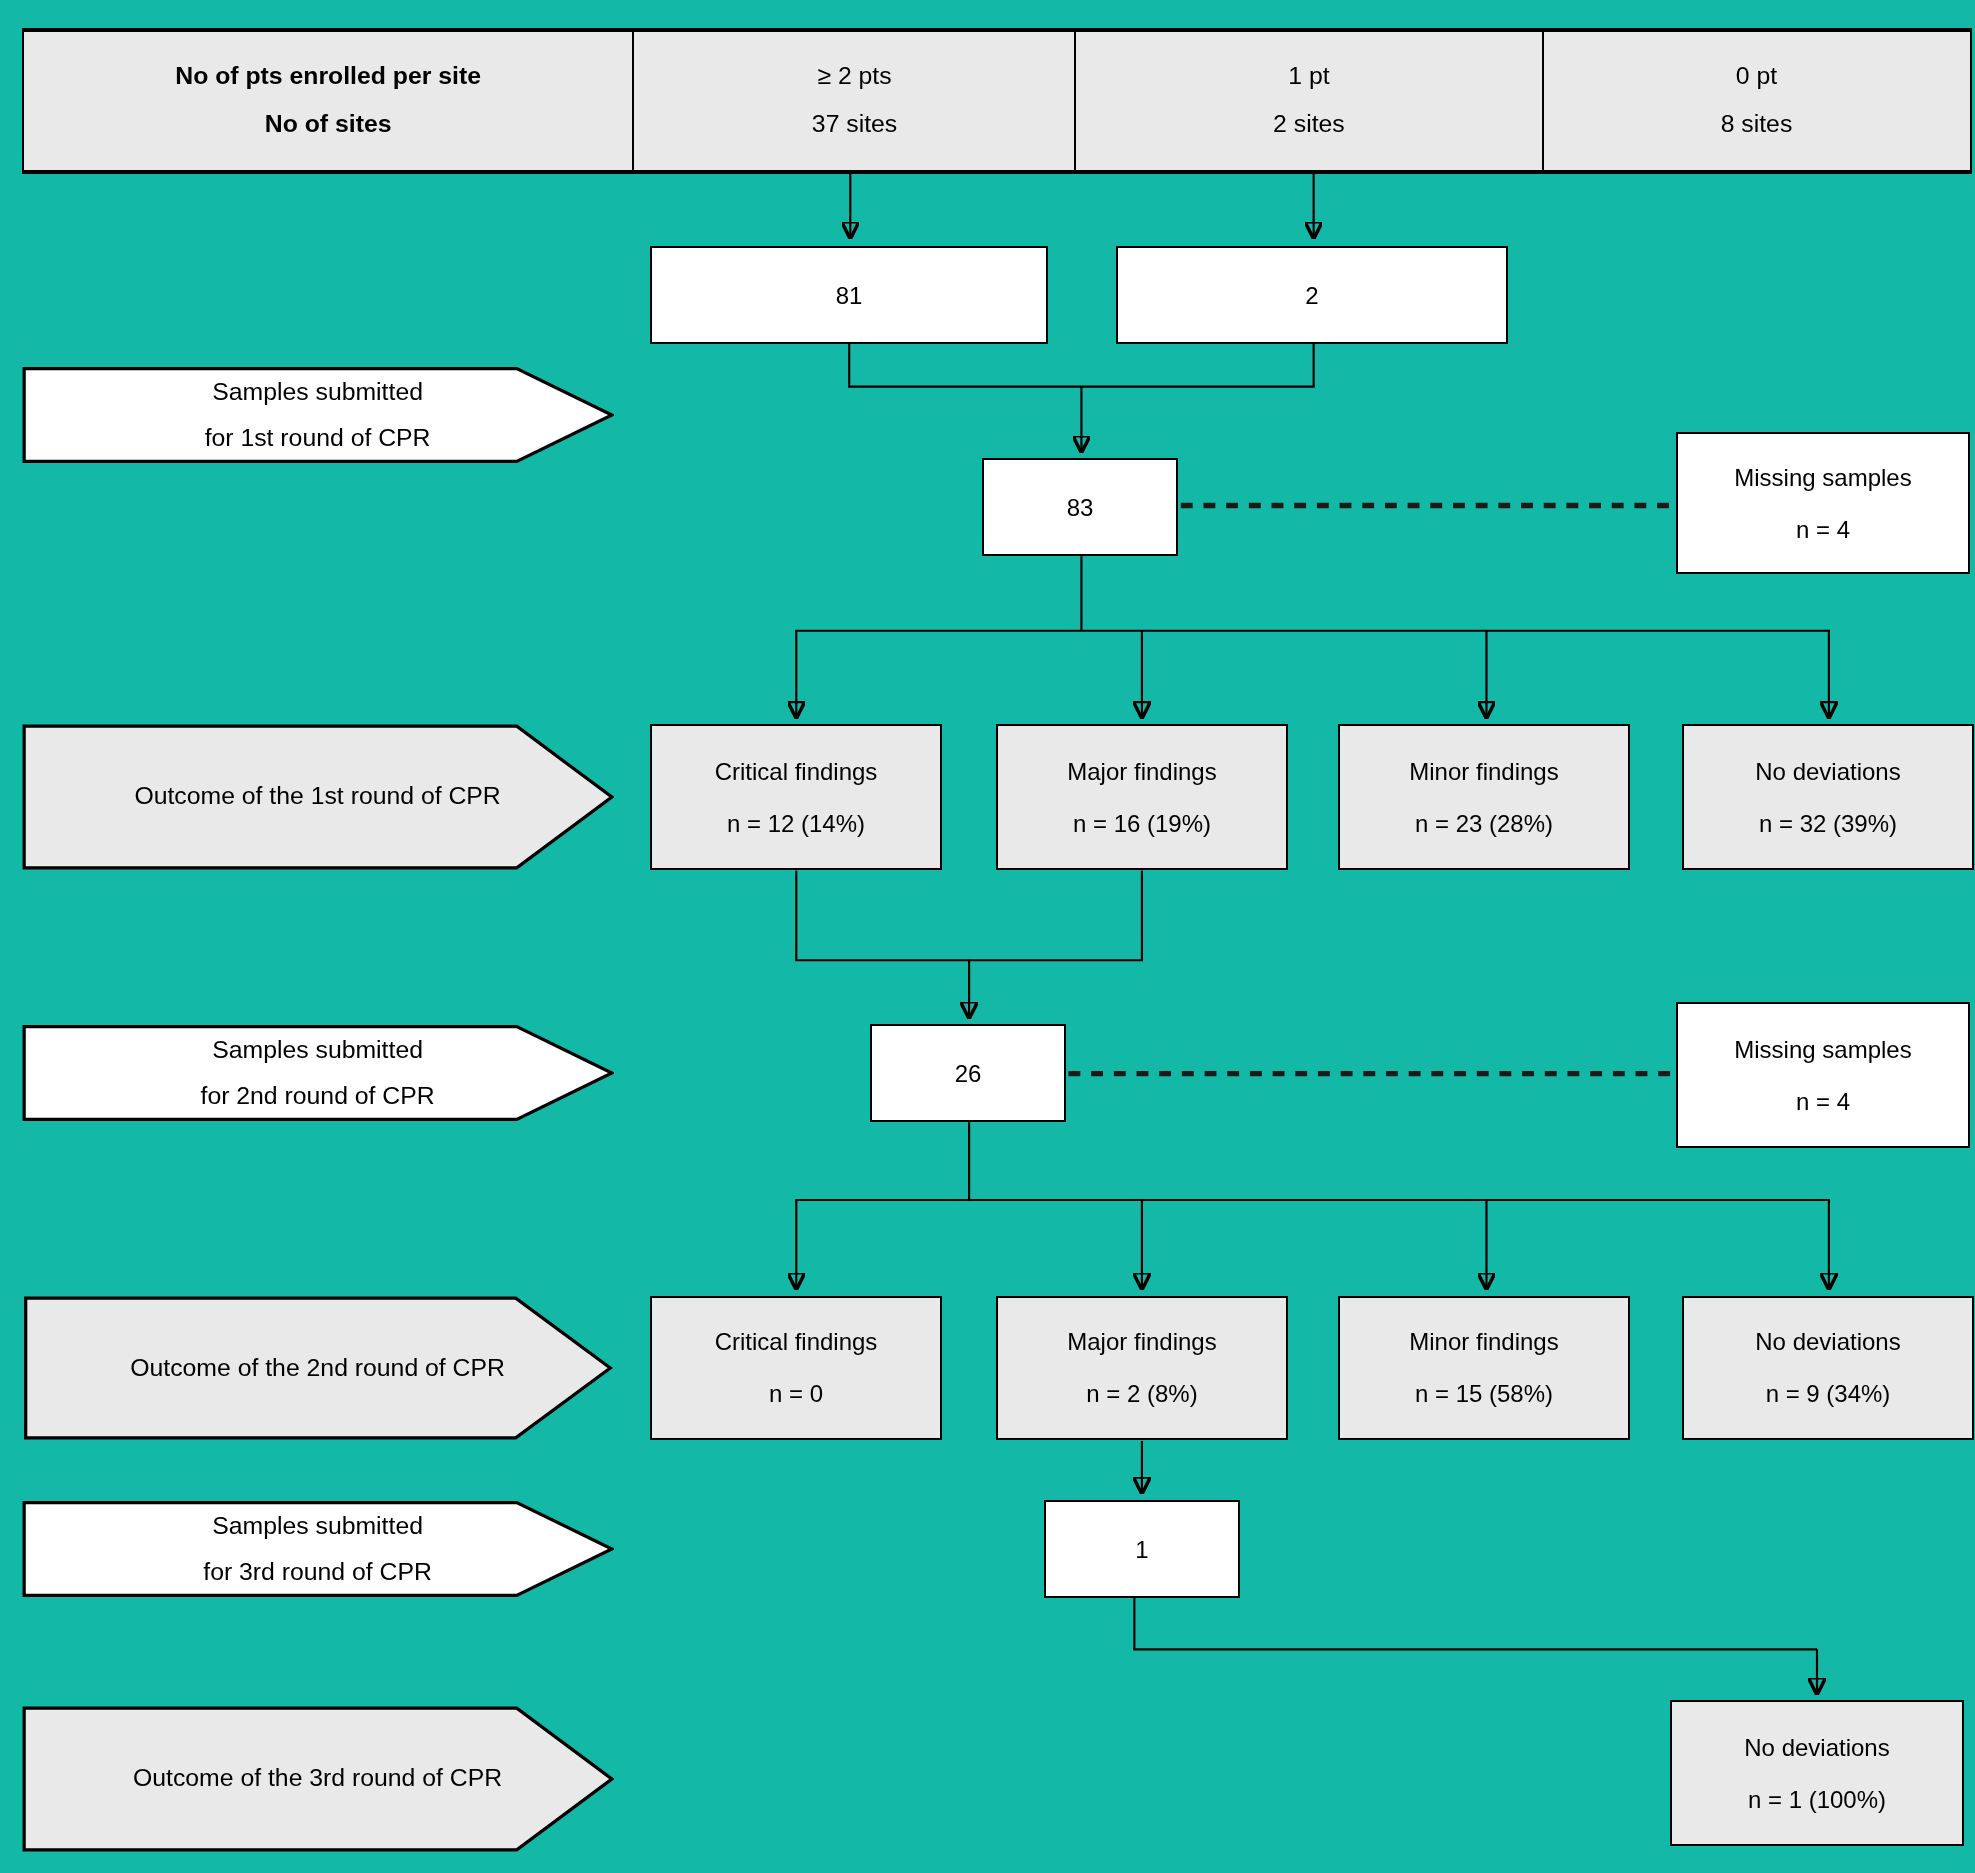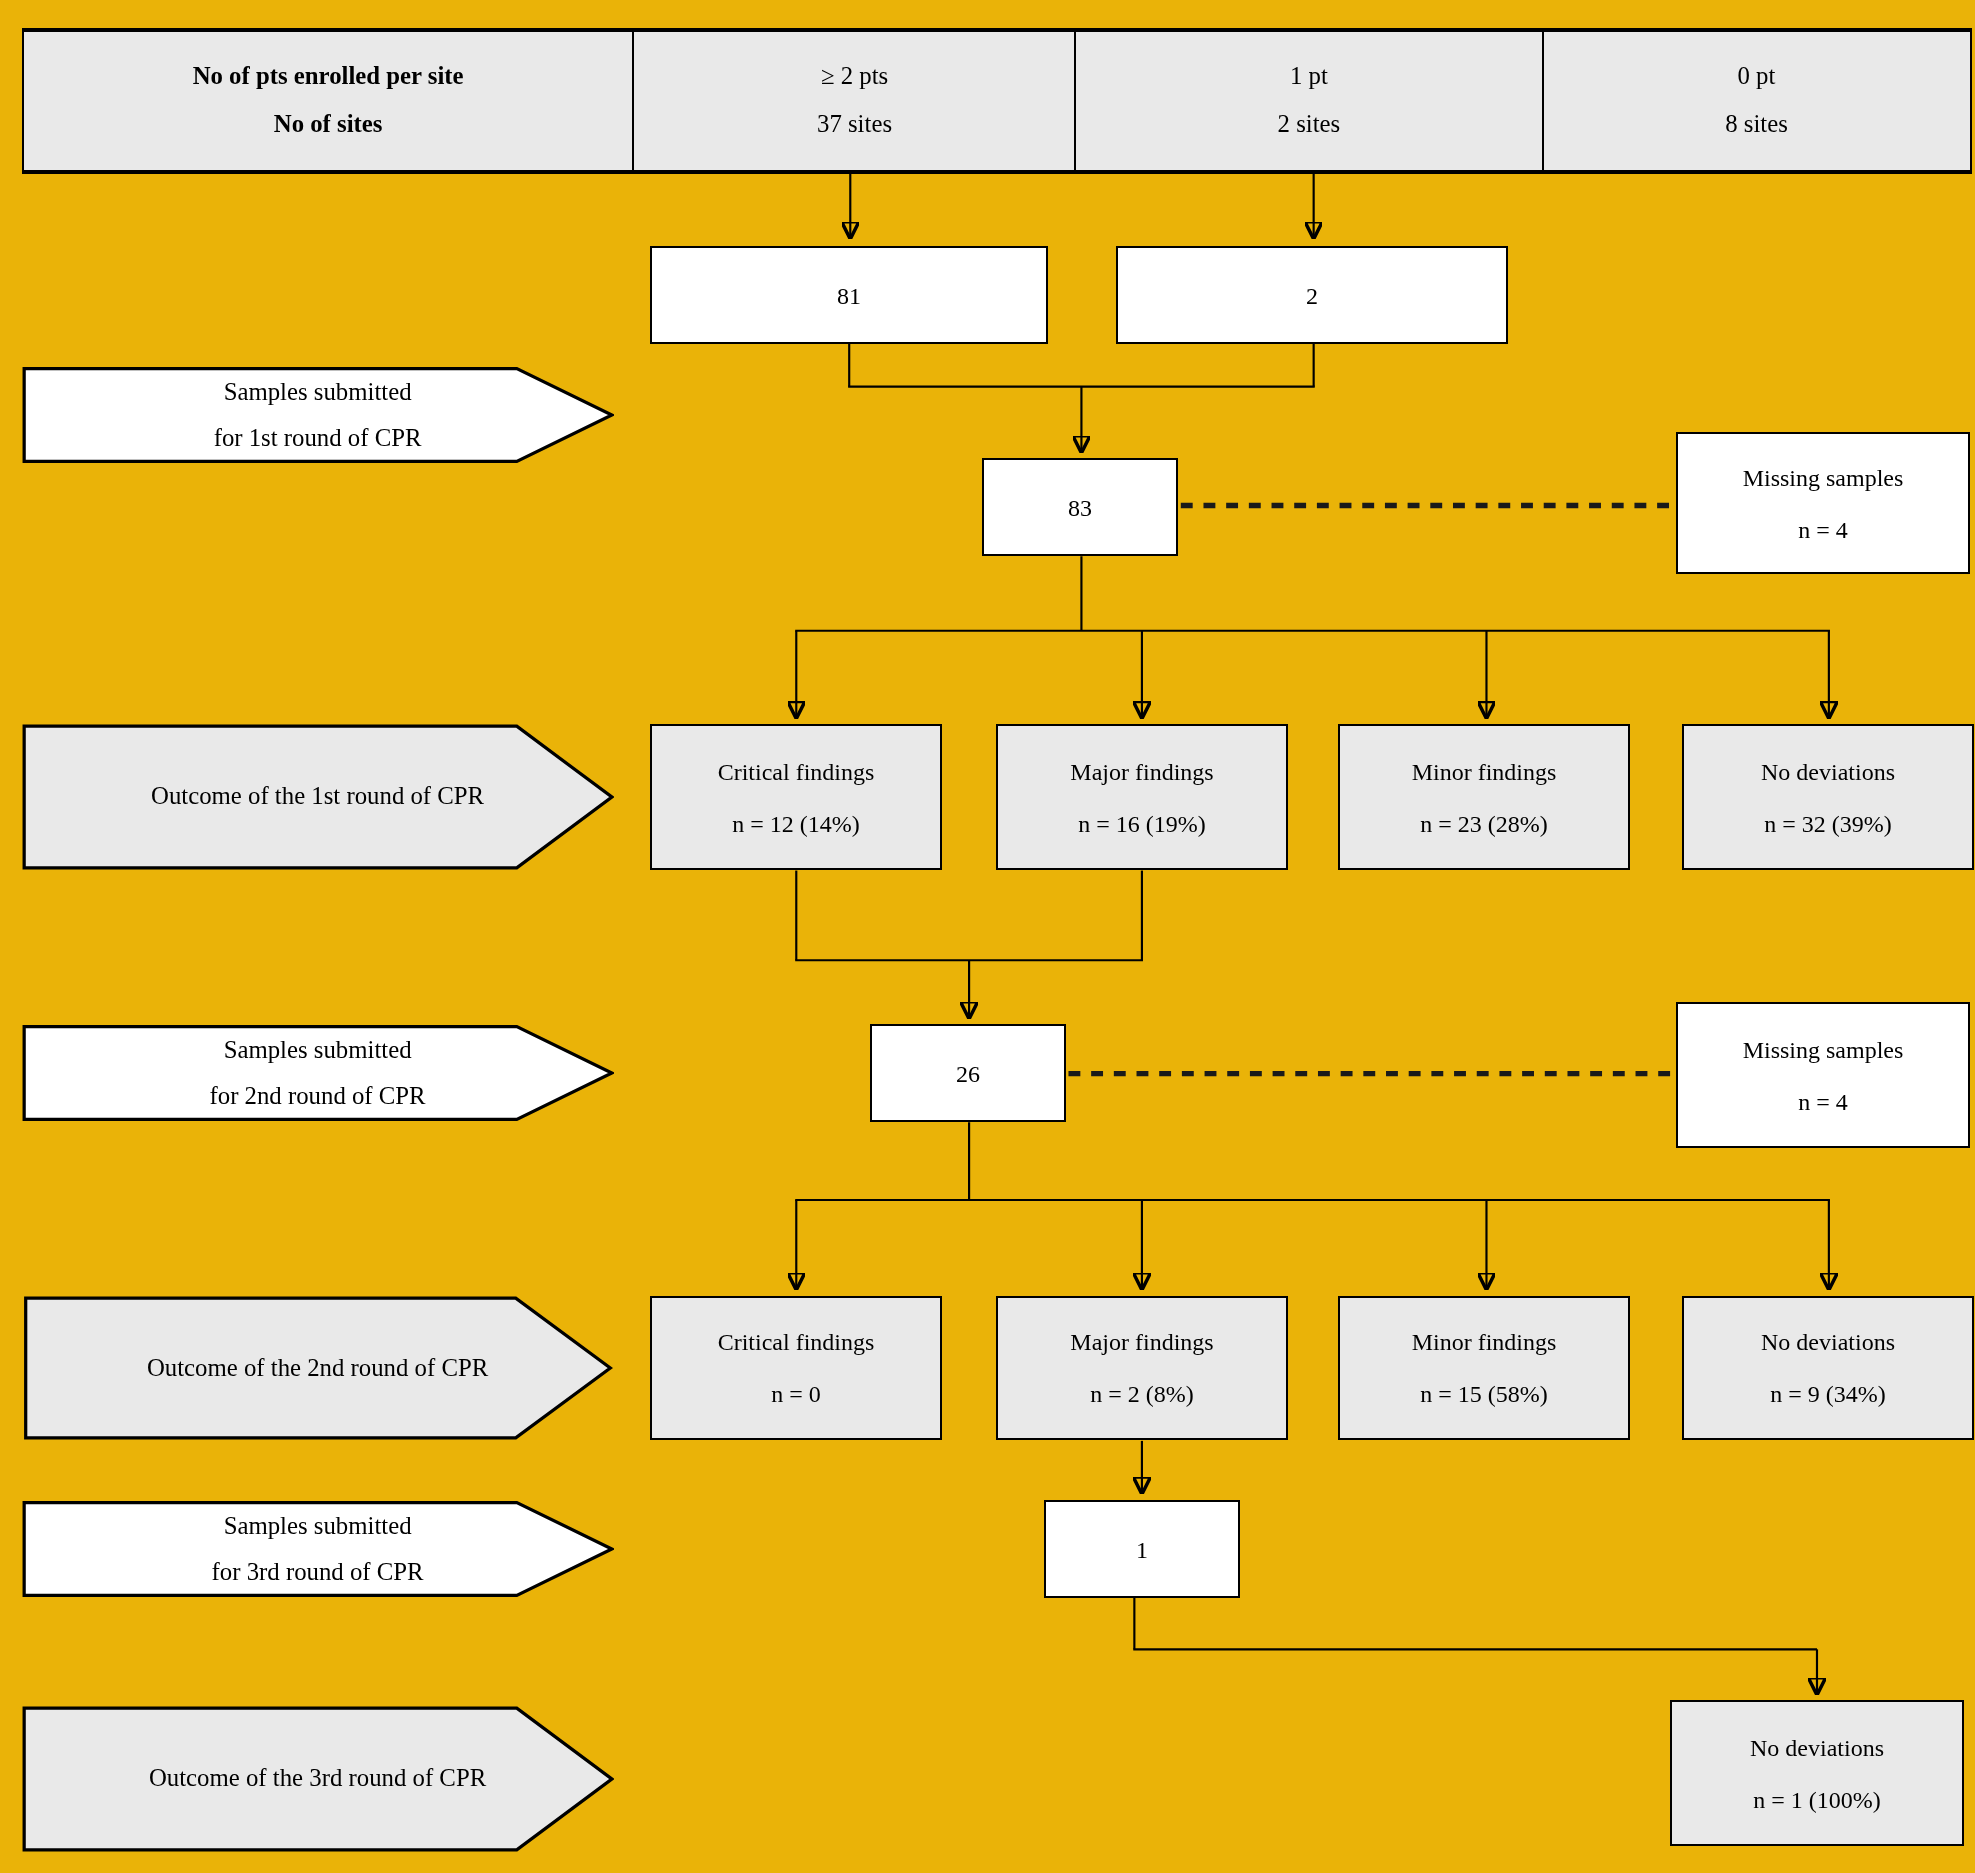--- a/index.html
+++ b/index.html
@@ -1,17 +1,17 @@
 <!DOCTYPE html>
 <html style="font-size:8.6px"><head>
 <meta charset="utf-8">
 <style>
   html,body{margin:0;padding:0;background:#ffffff;}
-  #viewport{position:relative;width:1975px;height:1874px;background:#eab308;overflow:hidden;
-            font-family:Liberation Serif, serif;color:#000;}
+  #viewport{position:relative;width:1975px;height:1874px;background:#14b8a6;overflow:hidden;
+            font-family:Liberation Sans, sans-serif;color:#000;}
   #canvas{position:absolute;left:0;top:0;width:988px;height:937px;
           transform:scale(2);transform-origin:top left;}
   #connectors{position:absolute;left:0;top:0;width:988px;height:937px;z-index:1;}
   #connectors path{fill:none;stroke:#000000;stroke-width:2;}
   #connectors path.dash{stroke-width:5;stroke-dasharray:11 10;stroke:#1a1a1a;}
 
   .header{position:absolute;left:10.8px;top:13.5px;width:975px;height:73px;z-index:2;
           box-sizing:border-box;background:#e9e9e9;border:1.6px solid #000;
           border-top-width:2.2px;border-bottom-width:2.2px;display:flex;}
   .hcell{box-sizing:border-box;display:flex;flex-direction:column;align-items:center;

